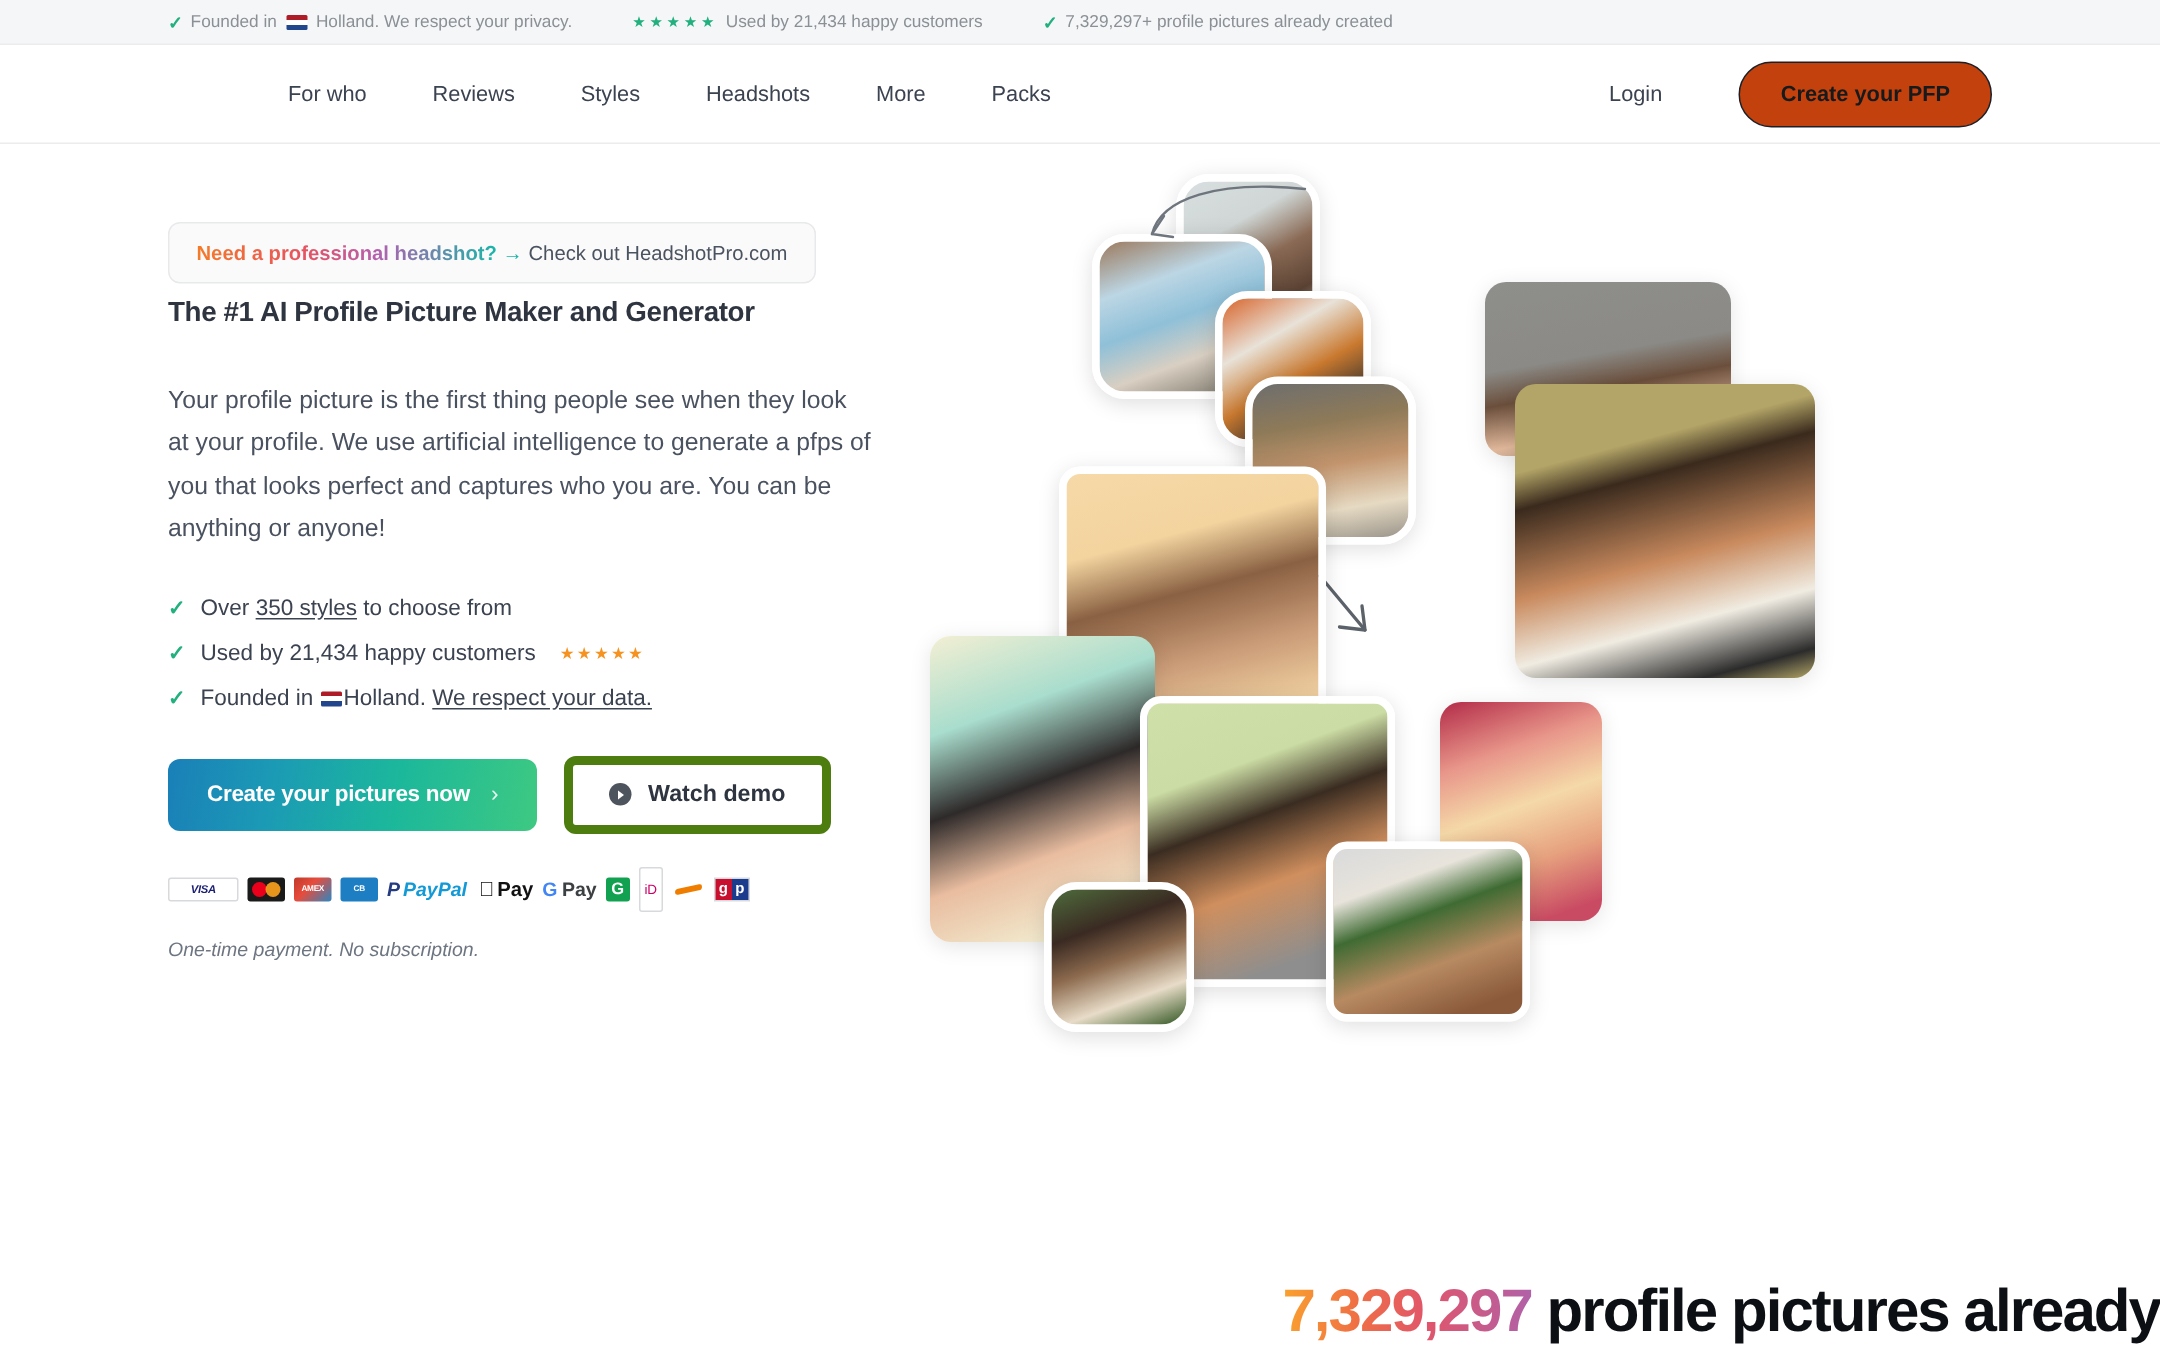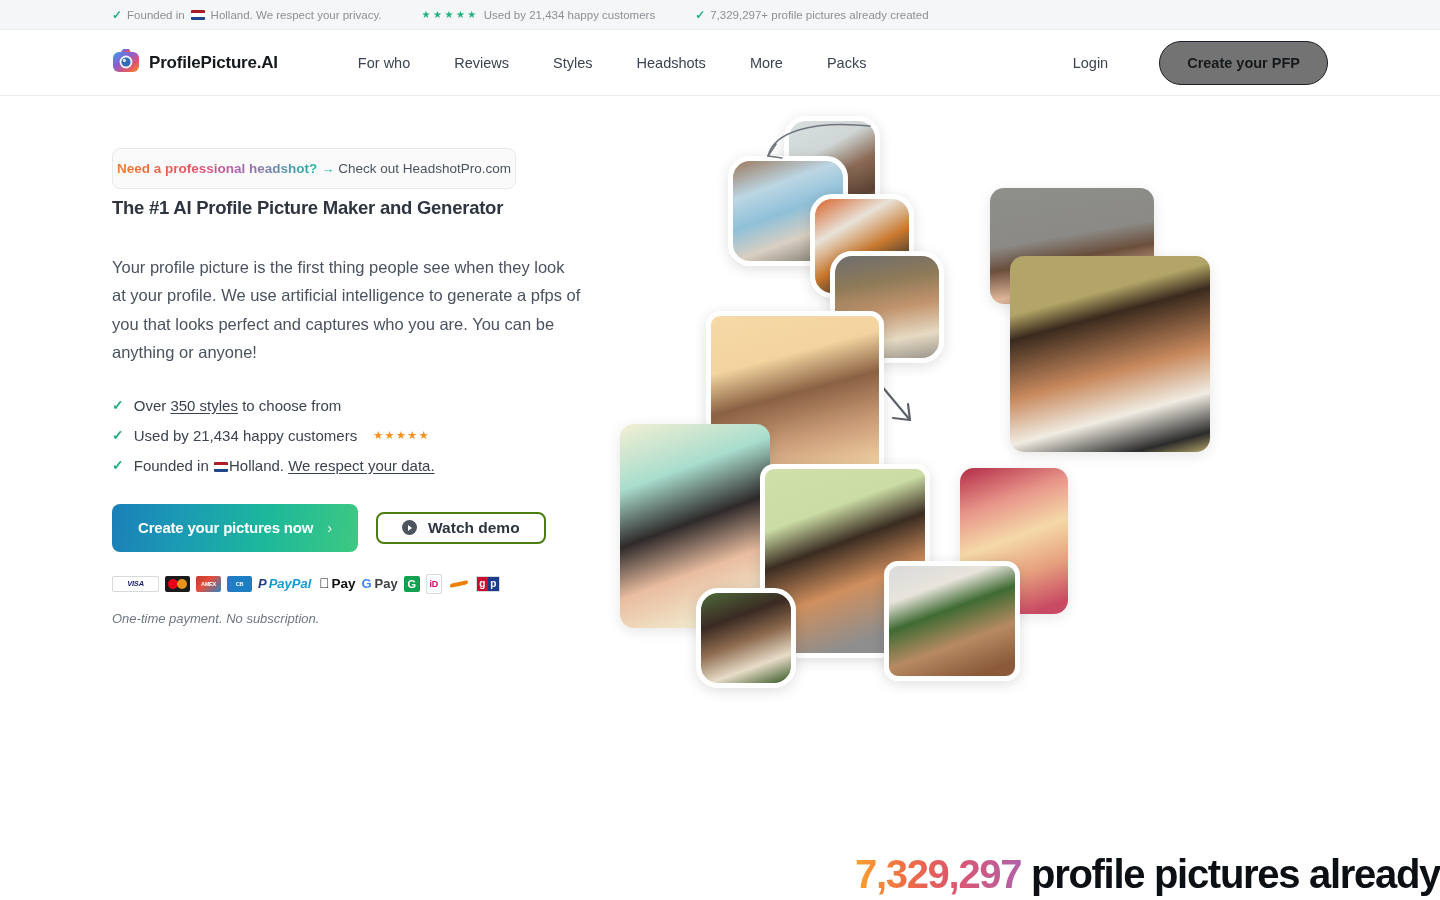--- a/index.html
+++ b/index.html
@@ -46,32 +46,32 @@
   .nav-links { display: flex; align-items: center; margin-left: 58px; gap: 0; }
   .nav-link {
     font-size: 14.5px; color: #3b4250; padding: 8px 22px;
     cursor: pointer; white-space: nowrap;
   }
   .nav-right { margin-left: auto; display: flex; align-items: center; gap: 33px; }
   .login-link { font-size: 14.5px; color: #3b4250; padding: 8px 18px; cursor: pointer; }
   .pfp-btn {
     border: 1.6px solid #1b2028; border-radius: 999px;
     padding: 13px 27px; font-size: 14.5px; font-weight: 700; color: #161a1d;
-    background: #737373; cursor: pointer; white-space: nowrap;
+    background: #c2410c; cursor: pointer; white-space: nowrap;
   }
 
   
   .hero { display: flex; padding: 0 112px; position: relative; }
   .hero-left { width: 500px; padding-top: 52px; }
   .hero-right { flex: 1; position: relative; height: 620px; }
 
   .promo {
     border: 1px solid #e8e9ea; border-radius: 8px;
     background: #fafafb;
-    padding: 12px 4px;
+    padding: 12px 18px;
     font-size: 13.5px; color: #4b5360;
     display: inline-block; cursor: pointer;
   }
   .promo-grad {
     font-weight: 700;
     background: linear-gradient(90deg, #f47b28 0%, #e8535e 35%, #b45fae 60%, #19b6a8 100%);
     -webkit-background-clip: text; background-clip: text;
     -webkit-text-fill-color: transparent; color: transparent;
   }
   .promo-arrow { color: #19b6a8; font-weight: 700; }
@@ -105,22 +105,22 @@
   .cta-row { margin-top: 30px; display: flex; align-items: center; gap: 18px; }
   .cta-primary {
     background: linear-gradient(100deg, #1a7fb8 0%, #1b9ab5 28%, #1cb89b 62%, #3ec982 100%);
     color: #fff; border: none; border-radius: 8px;
     padding: 0 26px; height: 48px;
     font-size: 15px; font-weight: 700; letter-spacing: -0.2px;
     display: flex; align-items: center; gap: 14px; cursor: pointer;
   }
   .cta-chev { font-weight: 400; font-size: 15px; opacity: .9; }
   .cta-secondary {
-    background: #fff; border: 2px solid #4d7c0f; border-radius: 8px;
-    height: 32px; padding: 0 24px;
+    background: #fff; border: 6px solid #4d7c0f; border-radius: 8px;
+    height: 52px; padding: 0 24px;
     font-size: 15.5px; font-weight: 600; color: #2e3540;
     display: flex; align-items: center; gap: 11px; cursor: pointer;
   }
   .play-ic {
     width: 15px; height: 15px; border-radius: 50%;
     background: #4d545e; display: inline-flex; align-items: center; justify-content: center;
   }
   .play-ic::after {
     content: ""; width: 0; height: 0;
     border-left: 4.5px solid #fff; border-top: 3px solid transparent; border-bottom: 3px solid transparent;
@@ -139,21 +139,21 @@
   .p-mc .c1 { background: #eb001b; left: 3px; }
   .p-mc .c2 { background: #f79e1b; right: 3px; opacity: .92; }
   .p-amex { width: 25px; background: linear-gradient(135deg,#c0392b,#e74c3c 40%,#2e86c1); font-size: 5.5px; }
   .p-cb { width: 25px; background: #1d7ec4; font-size: 5.5px; }
   .p-paypal { background: #fff; color: #139ad6; font-size: 13px; font-weight: 800; font-style: italic; padding-right: 2px; height: 17px; display: flex; align-items: center; gap: 2px; }
   .pp-mark { color: #253b80; font-size: 13px; font-weight: 800; font-style: italic; }
   .p-apple { background: #fff; color: #111; font-size: 13.5px; font-weight: 600; height: 17px; display: flex; align-items: center; gap: 2px; }
   .p-gpay { background: #fff; color: #3c4043; font-size: 13px; font-weight: 600; height: 17px; display: flex; align-items: center; gap: 3px; }
   .g-mark { color: #4285f4; font-weight: 800; font-size: 13px; }
   .p-giro { width: 16px; height: 16px; background: #12a150; color: #fff; font-size: 11px; font-weight: 800; }
-  .p-ideal { width: 16px; height: 20px; background: #fff; border: 1px solid #d7d9dc; color: #cc0066; font-size: 9px; font-weight: 700; }
+  .p-ideal { width: 16px; height: 30px; background: #fff; border: 1px solid #d7d9dc; color: #cc0066; font-size: 9px; font-weight: 400; }
   .p-sofort {
     width: 22px; height: 16px; background: #fff; position: relative;
   }
   .p-sofort::after {
     content: ""; position: absolute; left: 2px; right: 2px; top: 6px; height: 4px;
     background: #ef7d00; border-radius: 2px; transform: skewY(-12deg);
   }
   .p-gp { width: 24px; height: 16px; background: #fff; border: 1px solid #d7d9dc; display: flex; }
   .p-gp .gg { flex: 1; background: #c8102e; color: #fff; display: flex; align-items: center; justify-content: center; font-size: 10px; font-weight: 800; }
   .p-gp .pp { flex: 1; background: #1b3c8c; color: #fff; display: flex; align-items: center; justify-content: center; font-size: 10px; font-weight: 800; }
@@ -195,40 +195,20 @@
     <span class="tb-stars">★★★★★</span>
     <span>Used by 21,434 happy customers</span>
   </div>
   <div class="topbar-item">
     <span class="tb-check">✓</span>
     <span>7,329,297+ profile pictures already created</span>
   </div>
 </div>
 
 <div class="nav">
-  <div class="brand">
-    <span>
-      <svg width="28" height="28" viewBox="0 0 28 28">
-        <defs>
-          <linearGradient id="lg" x1="0" y1="0" x2="1" y2="1">
-            <stop offset="0%" stop-color="#3aa0e8"></stop>
-            <stop offset="40%" stop-color="#8a5fd0"></stop>
-            <stop offset="72%" stop-color="#e0566b"></stop>
-            <stop offset="100%" stop-color="#f59220"></stop>
-          </linearGradient>
-        </defs>
-        <rect x="1" y="5" width="26" height="20" rx="6" fill="url(#lg)"></rect>
-        <path d="M9 5 L11 2 H17 L19 5 Z" fill="url(#lg)"></path>
-        <circle cx="14" cy="15" r="6.4" fill="#ffffff" opacity="0.92"></circle>
-        <circle cx="14" cy="15" r="4.6" fill="#2f6fb5"></circle>
-        <circle cx="12.4" cy="13.4" r="1.6" fill="#ffffff" opacity="0.85"></circle>
-      </svg>
-    </span>
-    <span class="brand-name">ProfilePicture.AI</span>
-  </div>
   <div class="nav-links">
     <div class="nav-link">For who</div>
     <div class="nav-link">Reviews</div>
     <div class="nav-link">Styles</div>
     <div class="nav-link">Headshots</div>
     <div class="nav-link">More</div>
     <div class="nav-link">Packs</div>
   </div>
   <div class="nav-right">
     <div class="login-link">Login</div>

